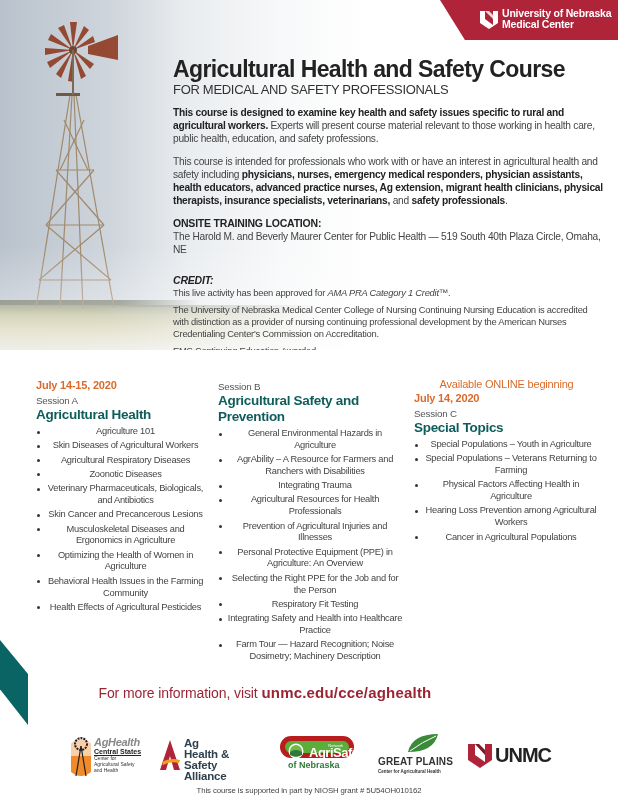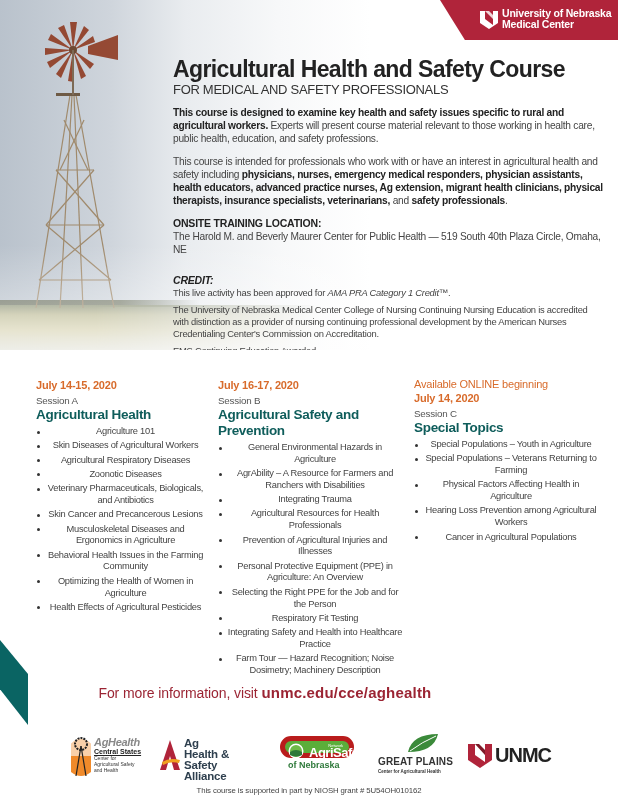--- a/index.html
+++ b/index.html
@@ -39,21 +39,21 @@
   .label2 { margin-top: 18px; font-style: italic; }
   .credit1 { font-size: 9.4px; color: #444; line-height: 12px; letter-spacing: -0.25px; }
   .credit2 { font-size: 9.4px; color: #444; line-height: 12px; letter-spacing: -0.25px; margin-top: 5px; }
   .credit3 { font-size: 9.4px; color: #444; line-height: 12px; letter-spacing: -0.25px; margin-top: 5px; }
 
   
   .session { position: absolute; top: 378px; }
   .sA { left: 36px; width: 170px; }
   .sB { left: 218px; width: 185px; }
   .sC { left: 414px; width: 185px; }
-  .online { font-size: 11px; color: #d86b2b; line-height: 13px; letter-spacing: -0.2px; }
+  .online { font-size: 11px; color: #d86b2b; line-height: 13px; letter-spacing: -0.2px; text-align: center; }
   .date { font-size: 11px; font-weight: bold; color: #d86b2b; line-height: 14px; letter-spacing: -0.2px; }
   .sess-label { font-size: 9.8px; color: #555; line-height: 13px; margin-top: 2px; letter-spacing: -0.2px; }
   .sess-title { font-size: 13.5px; font-weight: bold; color: #0f5d5b; line-height: 16px; letter-spacing: -0.3px; margin-bottom: 3px; }
   ul.topics { list-style: none; }
   ul.topics li { position: relative; padding-left: 9px; font-size: 9.3px; line-height: 11.8px; color: #444;
     letter-spacing: -0.25px; margin-bottom: 2.5px; text-align: center; }
   ul.topics li::before { content: ""; position: absolute; left: 1px; top: 4.5px; width: 3px; height: 3px;
     border-radius: 50%; background: #333; }
 
   
@@ -164,28 +164,27 @@
   <div class="sess-label">Session A</div>
   <div class="sess-title">Agricultural Health</div>
   <ul class="topics">
     <li>Agriculture 101</li>
     <li>Skin Diseases of Agricultural Workers</li>
     <li>Agricultural Respiratory Diseases</li>
     <li>Zoonotic Diseases</li>
     <li>Veterinary Pharmaceuticals, Biologicals, and Antibiotics</li>
     <li>Skin Cancer and Precancerous Lesions</li>
     <li>Musculoskeletal Diseases and Ergonomics in Agriculture</li>
+    <li>Optimizing the Health of Women in Agriculture</li>
     <li>Behavioral Health Issues in the Farming Community</li>
-    <li>Optimizing the Health of Women in Agriculture</li>
     <li>Health Effects of Agricultural Pesticides</li>
   </ul>
 </div>
 
 <div class="session sB">
-  <div class="date">July 16-17, 2020</div>
   <div class="sess-label">Session B</div>
   <div class="sess-title">Agricultural Safety and Prevention</div>
   <ul class="topics">
     <li>General Environmental Hazards in Agriculture</li>
     <li>AgrAbility – A Resource for Farmers and Ranchers with Disabilities</li>
     <li>Integrating Trauma</li>
     <li>Agricultural Resources for Health Professionals</li>
     <li>Prevention of Agricultural Injuries and Illnesses</li>
     <li>Personal Protective Equipment (PPE) in Agriculture: An Overview</li>
     <li>Selecting the Right PPE for the Job and for the Person</li>

